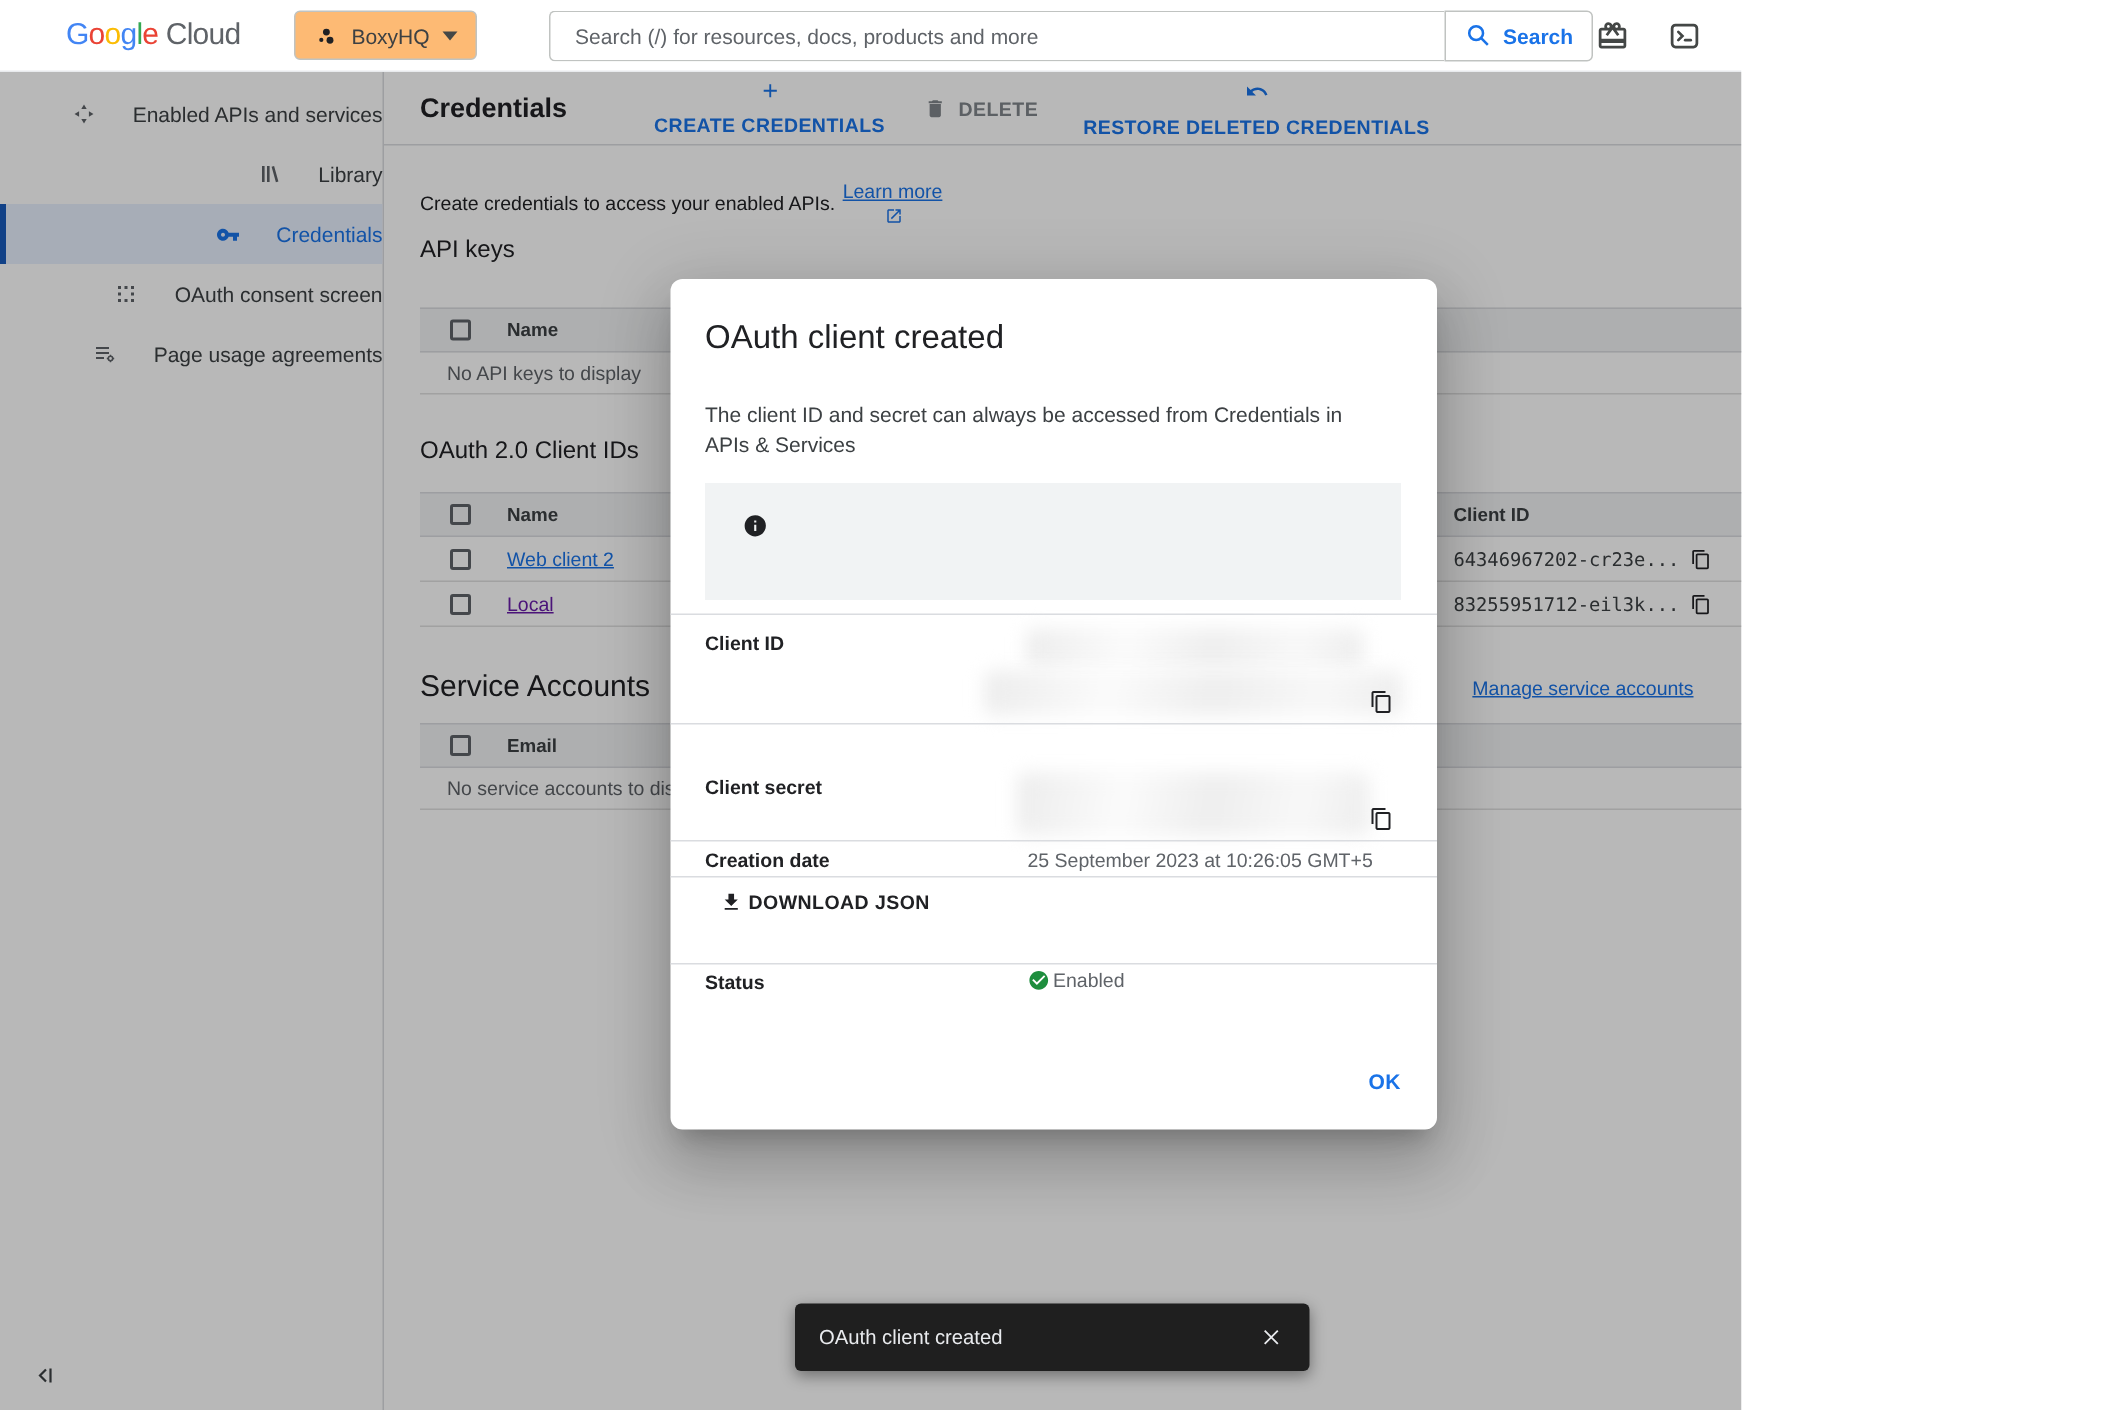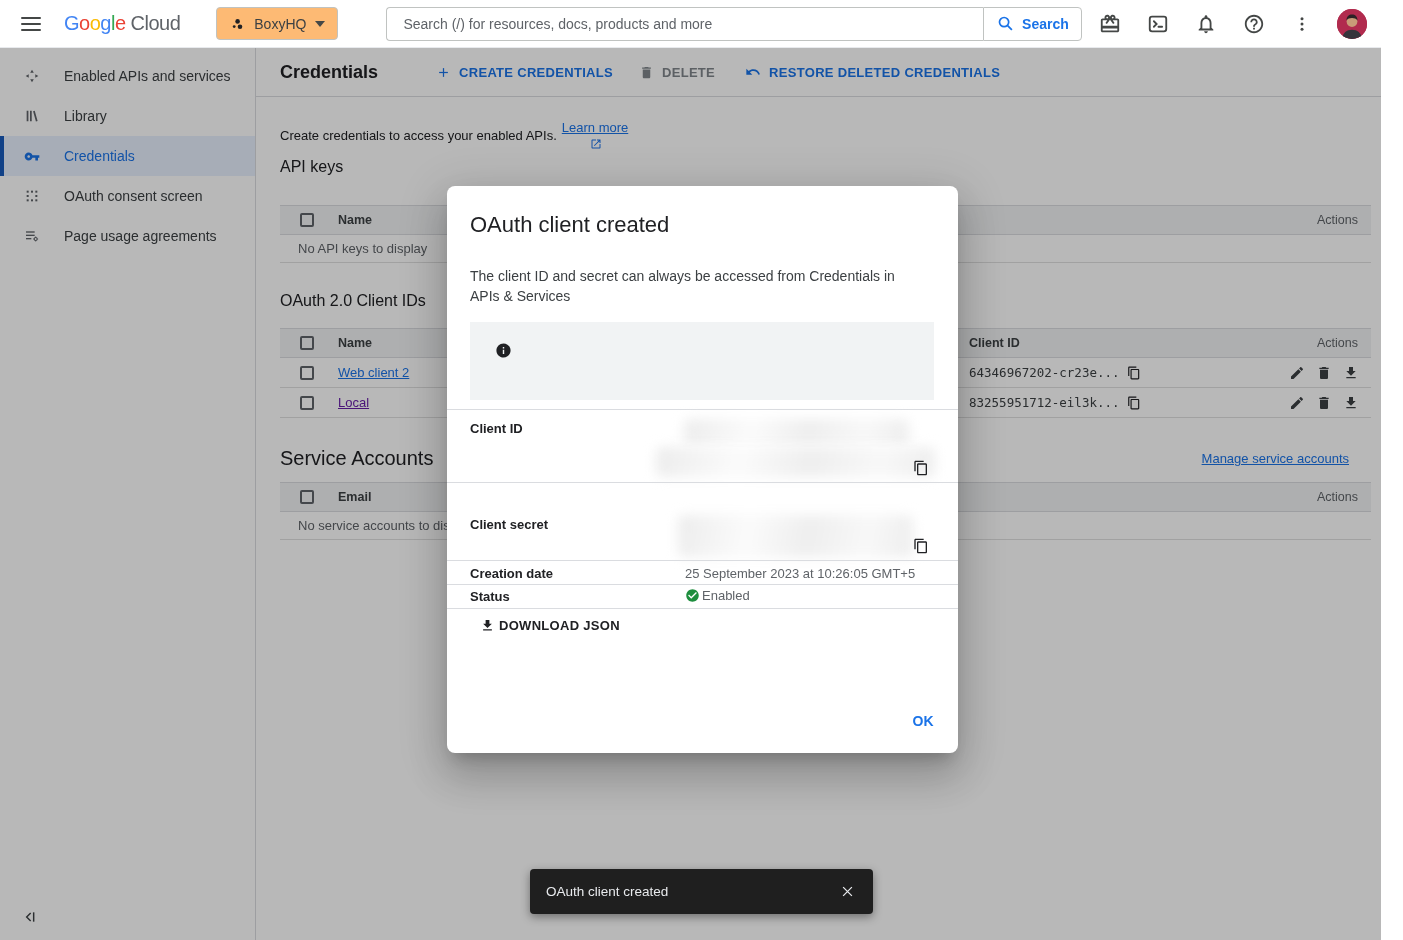--- a/index.html
+++ b/index.html
@@ -1,18 +1,18 @@
 <!DOCTYPE html>
 <html><head>
 <meta charset="utf-8">
 <style>
   * { margin:0; padding:0; box-sizing:border-box; }
   html,body { width:1403px; height:940px; }
   body { font-family:"Liberation Sans","DejaVu Sans",sans-serif; background:#fff; overflow:hidden; }
-  .screen { position:relative; width:1381px; height:940px; background:#fff; overflow:hidden; }
+  .screen { position:relative; width:1161px; height:940px; background:#fff; overflow:hidden; }
 
   
   .topbar { position:absolute; top:0; left:0; right:0; height:48px; background:#fff; display:flex; align-items:center; z-index:10; border-bottom:1px solid #e8eaed; }
   .hamburger { margin-left:21px; width:20px; height:14px; display:flex; flex-direction:column; justify-content:space-between; background:none; border:none; cursor:pointer; }
   .hamburger span { display:block; height:2px; background:#444746; border-radius:1px; }
   .gc-logo { margin-left:23px; font-size:20px; letter-spacing:-0.5px; display:flex; align-items:center; white-space:nowrap; }
   .gc-word span:nth-child(1){color:#4285F4} .gc-word span:nth-child(2){color:#EA4335}
   .gc-word span:nth-child(3){color:#FBBC04} .gc-word span:nth-child(4){color:#4285F4}
   .gc-word span:nth-child(5){color:#34A853} .gc-word span:nth-child(6){color:#EA4335}
   .gc-cloud { color:#5f6368; margin-left:5px; }
@@ -25,34 +25,34 @@
   .topbar-right { margin-left:auto; margin-right:14px; display:flex; align-items:center; gap:22px; }
   .icon-btn { width:26px; height:26px; display:flex; align-items:center; justify-content:center; background:none; border:none; cursor:pointer; }
   .avatar { width:30px; height:30px; border-radius:50%; overflow:hidden; border:none; padding:0; cursor:pointer; background:#b12b4e; position:relative; }
 
   
   .sidebar { position:absolute; top:48px; left:0; width:256px; bottom:0; background:#fff; border-right:1px solid #dadce0; }
   .sidebar-head { height:49px; display:flex; align-items:center; border-bottom:1px solid #dadce0; }
   .sidebar-logo { margin-left:20px; font-family:"DejaVu Sans Mono","Liberation Mono",monospace; font-weight:700; font-size:19px; color:#1f1f1f; letter-spacing:0px; }
   .sidebar-title { margin-left:17px; font-size:16px; color:#202124; }
   .sidebar-nav { padding-top:8px; }
-  .nav-item { position:relative; height:40px; display:flex; align-items:center; cursor:pointer; }
+  .nav-item { position:relative; height:40px; display:flex; align-items:center; cursor:pointer;justify-content:flex-end; }
   .nav-item .nicon { width:16px; height:16px; margin-left:24px; display:flex; align-items:center; justify-content:center; }
   .nav-item .nlabel { margin-left:24px; font-size:14px; color:#3c4043; }
   .nav-item.selected { background:#e8f0fe; }
   .nav-item.selected::before { content:""; position:absolute; left:0; top:0; bottom:0; width:4px; background:#185abc; }
   .nav-item.selected .nlabel { color:#1a73e8; font-weight:500; }
   .collapse-btn { position:absolute; left:18px; bottom:10px; width:24px; height:24px; background:none; border:none; cursor:pointer; }
 
   
   .main { position:absolute; top:48px; left:256px; right:0; bottom:0; background:#fff; }
   .page-header { height:49px; border-bottom:1px solid #dadce0; display:flex; align-items:center; }
   .page-title { margin-left:24px; font-size:18px; color:#202124; }
   .hdr-btn { display:flex; align-items:center; gap:8px; background:none; border:none; cursor:pointer; font-family:inherit; font-size:13px; font-weight:700; letter-spacing:0.3px; }
-  .hdr-btn.blue { color:#1a73e8; }
+  .hdr-btn.blue { color:#1a73e8;flex-direction:column; }
   .hdr-btn.gray { color:#80868b; }
   .btn-create { margin-left:58px; }
   .btn-delete { margin-left:26px; }
   .btn-restore { margin-left:30px;text-align:center; }
   .intro { position:absolute; top:72px; left:24px; font-size:13px; color:#202124; display:flex; align-items:center; gap:5px; }
   .intro a { color:#1a73e8; text-decoration:underline; cursor:pointer; display:inline-flex; align-items:center; gap:3px;flex-direction:column; }
   .sec-heading { position:absolute; left:24px; font-size:16px; font-weight:500; color:#202124; }
   .h-apikeys { top:110px; }
   .h-oauth { top:244px; }
   .sa-head { position:absolute; top:399px; left:24px; right:32px; display:flex; align-items:center; justify-content:space-between; }
@@ -407,36 +407,36 @@
         <span class="flabel">Client secret</span>
         <span class="blur b3"></span>
         <button class="copy-abs"><svg width="16" height="16" viewBox="0 0 24 24" fill="#202124">
               <path d="M16 1H4c-1.1 0-2 .9-2 2v14h2V3h12V1zm3 4H8c-1.1 0-2 .9-2 2v14c0 1.1.9 2 2 2h11c1.1 0 2-.9 2-2V7c0-1.1-.9-2-2-2zm0 16H8V7h11v14z"></path>
             </svg></button>
       </div>
       <div class="frow r-date">
         <span class="flabel">Creation date</span>
         <span class="fvalue">25 September 2023 at 10:26:05 GMT+5</span>
       </div>
+      <div class="frow r-download">
+        <button class="dl-btn">
+          <svg width="15" height="15" viewBox="0 0 24 24" fill="#202124">
+              <path d="M19 9h-4V3H9v6H5l7 7 7-7zM5 18v2h14v-2H5z"></path>
+            </svg>
+          <span>DOWNLOAD JSON</span>
+        </button>
+      </div>
       <div class="frow r-status">
         <span class="flabel">Status</span>
         <span class="status-val">
           <svg width="15" height="15" viewBox="0 0 24 24" fill="#1e8e3e">
               <path d="M12 2C6.48 2 2 6.48 2 12s4.48 10 10 10 10-4.48 10-10S17.52 2 12 2zm-2 15l-5-5 1.41-1.41L10 14.17l7.59-7.59L19 8l-9 9z"></path>
             </svg>
           <span>Enabled</span>
         </span>
-      </div>
-      <div class="frow r-download">
-        <button class="dl-btn">
-          <svg width="15" height="15" viewBox="0 0 24 24" fill="#202124">
-              <path d="M19 9h-4V3H9v6H5l7 7 7-7zM5 18v2h14v-2H5z"></path>
-            </svg>
-          <span>DOWNLOAD JSON</span>
-        </button>
       </div>
     </div>
 
     <button class="ok-btn">OK</button>
   </section>
 
   <div class="toast">
     <span class="toast-msg">OAuth client created</span>
     <button class="toast-close">
       <svg width="15" height="15" viewBox="0 0 24 24" stroke="#e8eaed" stroke-width="2" fill="none">

